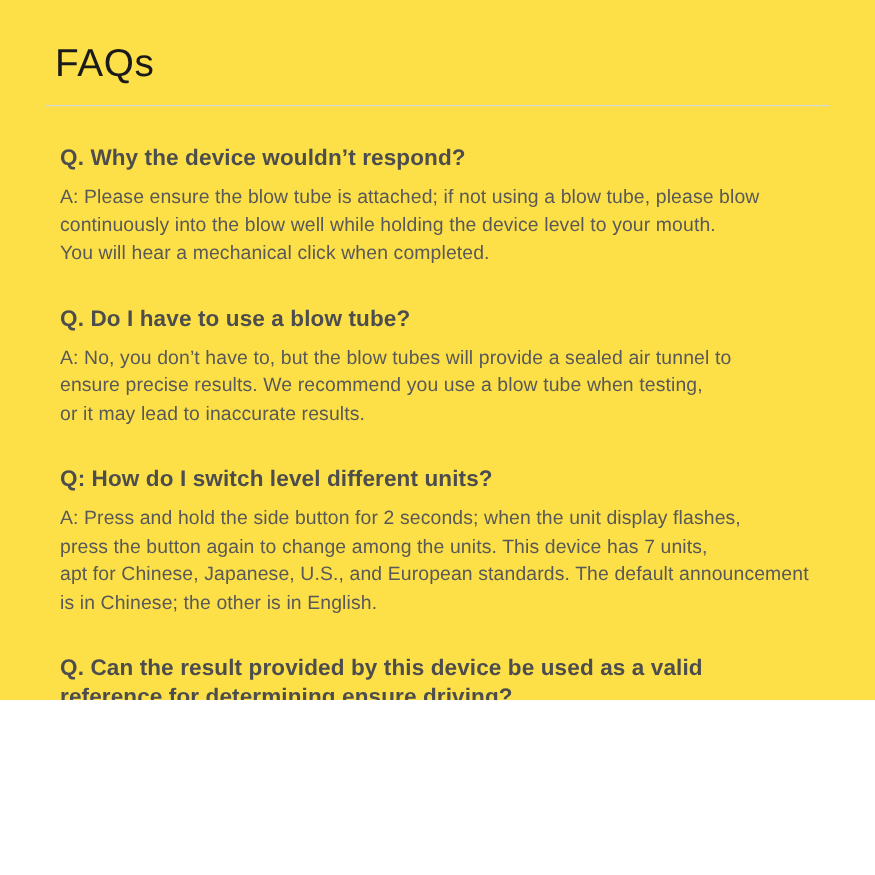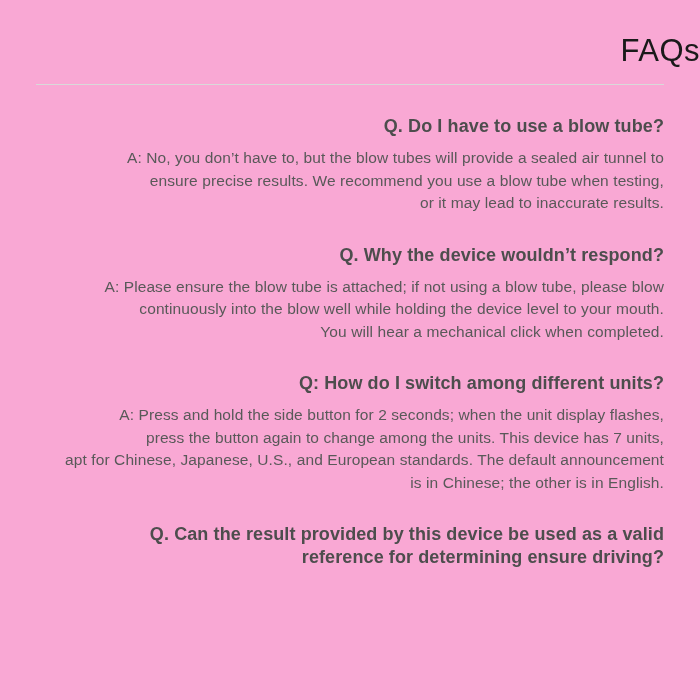--- a/index.html
+++ b/index.html
@@ -4,25 +4,24 @@
 <style>
   html, body {
     margin: 0;
     padding: 0;
     background: #ffffff;
     font-family: "Liberation Sans", sans-serif;
   }
   .page {
     position: relative;
     width: 700px;
-    height: 700px;
-    background: #f9a8d4;
+    height: 560px;
+    background: #fde047;
     overflow: hidden;
     box-sizing: border-box;
-    text-align: right;
   }
   .page-title {
     margin: 0;
     padding: 34px 0 0 44px;
     font-size: 31px;
     font-weight: 500;
     letter-spacing: 0.5px;
     color: #1a1a1a;
     line-height: 1.1;
   }
@@ -62,35 +61,35 @@
 
 <div class="page">
 
   <h1 class="page-title">FAQs</h1>
 
   <hr class="title-divider">
 
   <div class="faq-list">
 
     <section class="faq-section">
+      <h2 class="faq-question">Q. Why the device wouldn’t respond?</h2>
+      <p class="faq-answer">A: Please ensure the blow tube is attached; if not using a blow tube, please blow
+continuously into the blow well while holding the device level to your mouth.
+You will hear a mechanical click when completed.</p>
+    </section>
+
+    <section class="faq-section">
       <h2 class="faq-question">Q. Do I have to use a blow tube?</h2>
       <p class="faq-answer">A: No, you don’t have to, but the blow tubes will provide a sealed air tunnel to
 ensure precise results. We recommend you use a blow tube when testing,
 or it may lead to inaccurate results.</p>
     </section>
 
     <section class="faq-section">
-      <h2 class="faq-question">Q. Why the device wouldn’t respond?</h2>
-      <p class="faq-answer">A: Please ensure the blow tube is attached; if not using a blow tube, please blow
-continuously into the blow well while holding the device level to your mouth.
-You will hear a mechanical click when completed.</p>
-    </section>
-
-    <section class="faq-section">
-      <h2 class="faq-question">Q: How do I switch among different units?</h2>
+      <h2 class="faq-question">Q: How do I switch level different units?</h2>
       <p class="faq-answer">A: Press and hold the side button for 2 seconds; when the unit display flashes,
 press the button again to change among the units. This device has 7 units,
 apt for Chinese, Japanese, U.S., and European standards. The default announcement
 is in Chinese; the other is in English.</p>
     </section>
 
     <section class="faq-section">
       <h2 class="faq-question">Q. Can the result provided by this device be used as a valid
 reference for determining ensure driving?</h2>
     </section>

